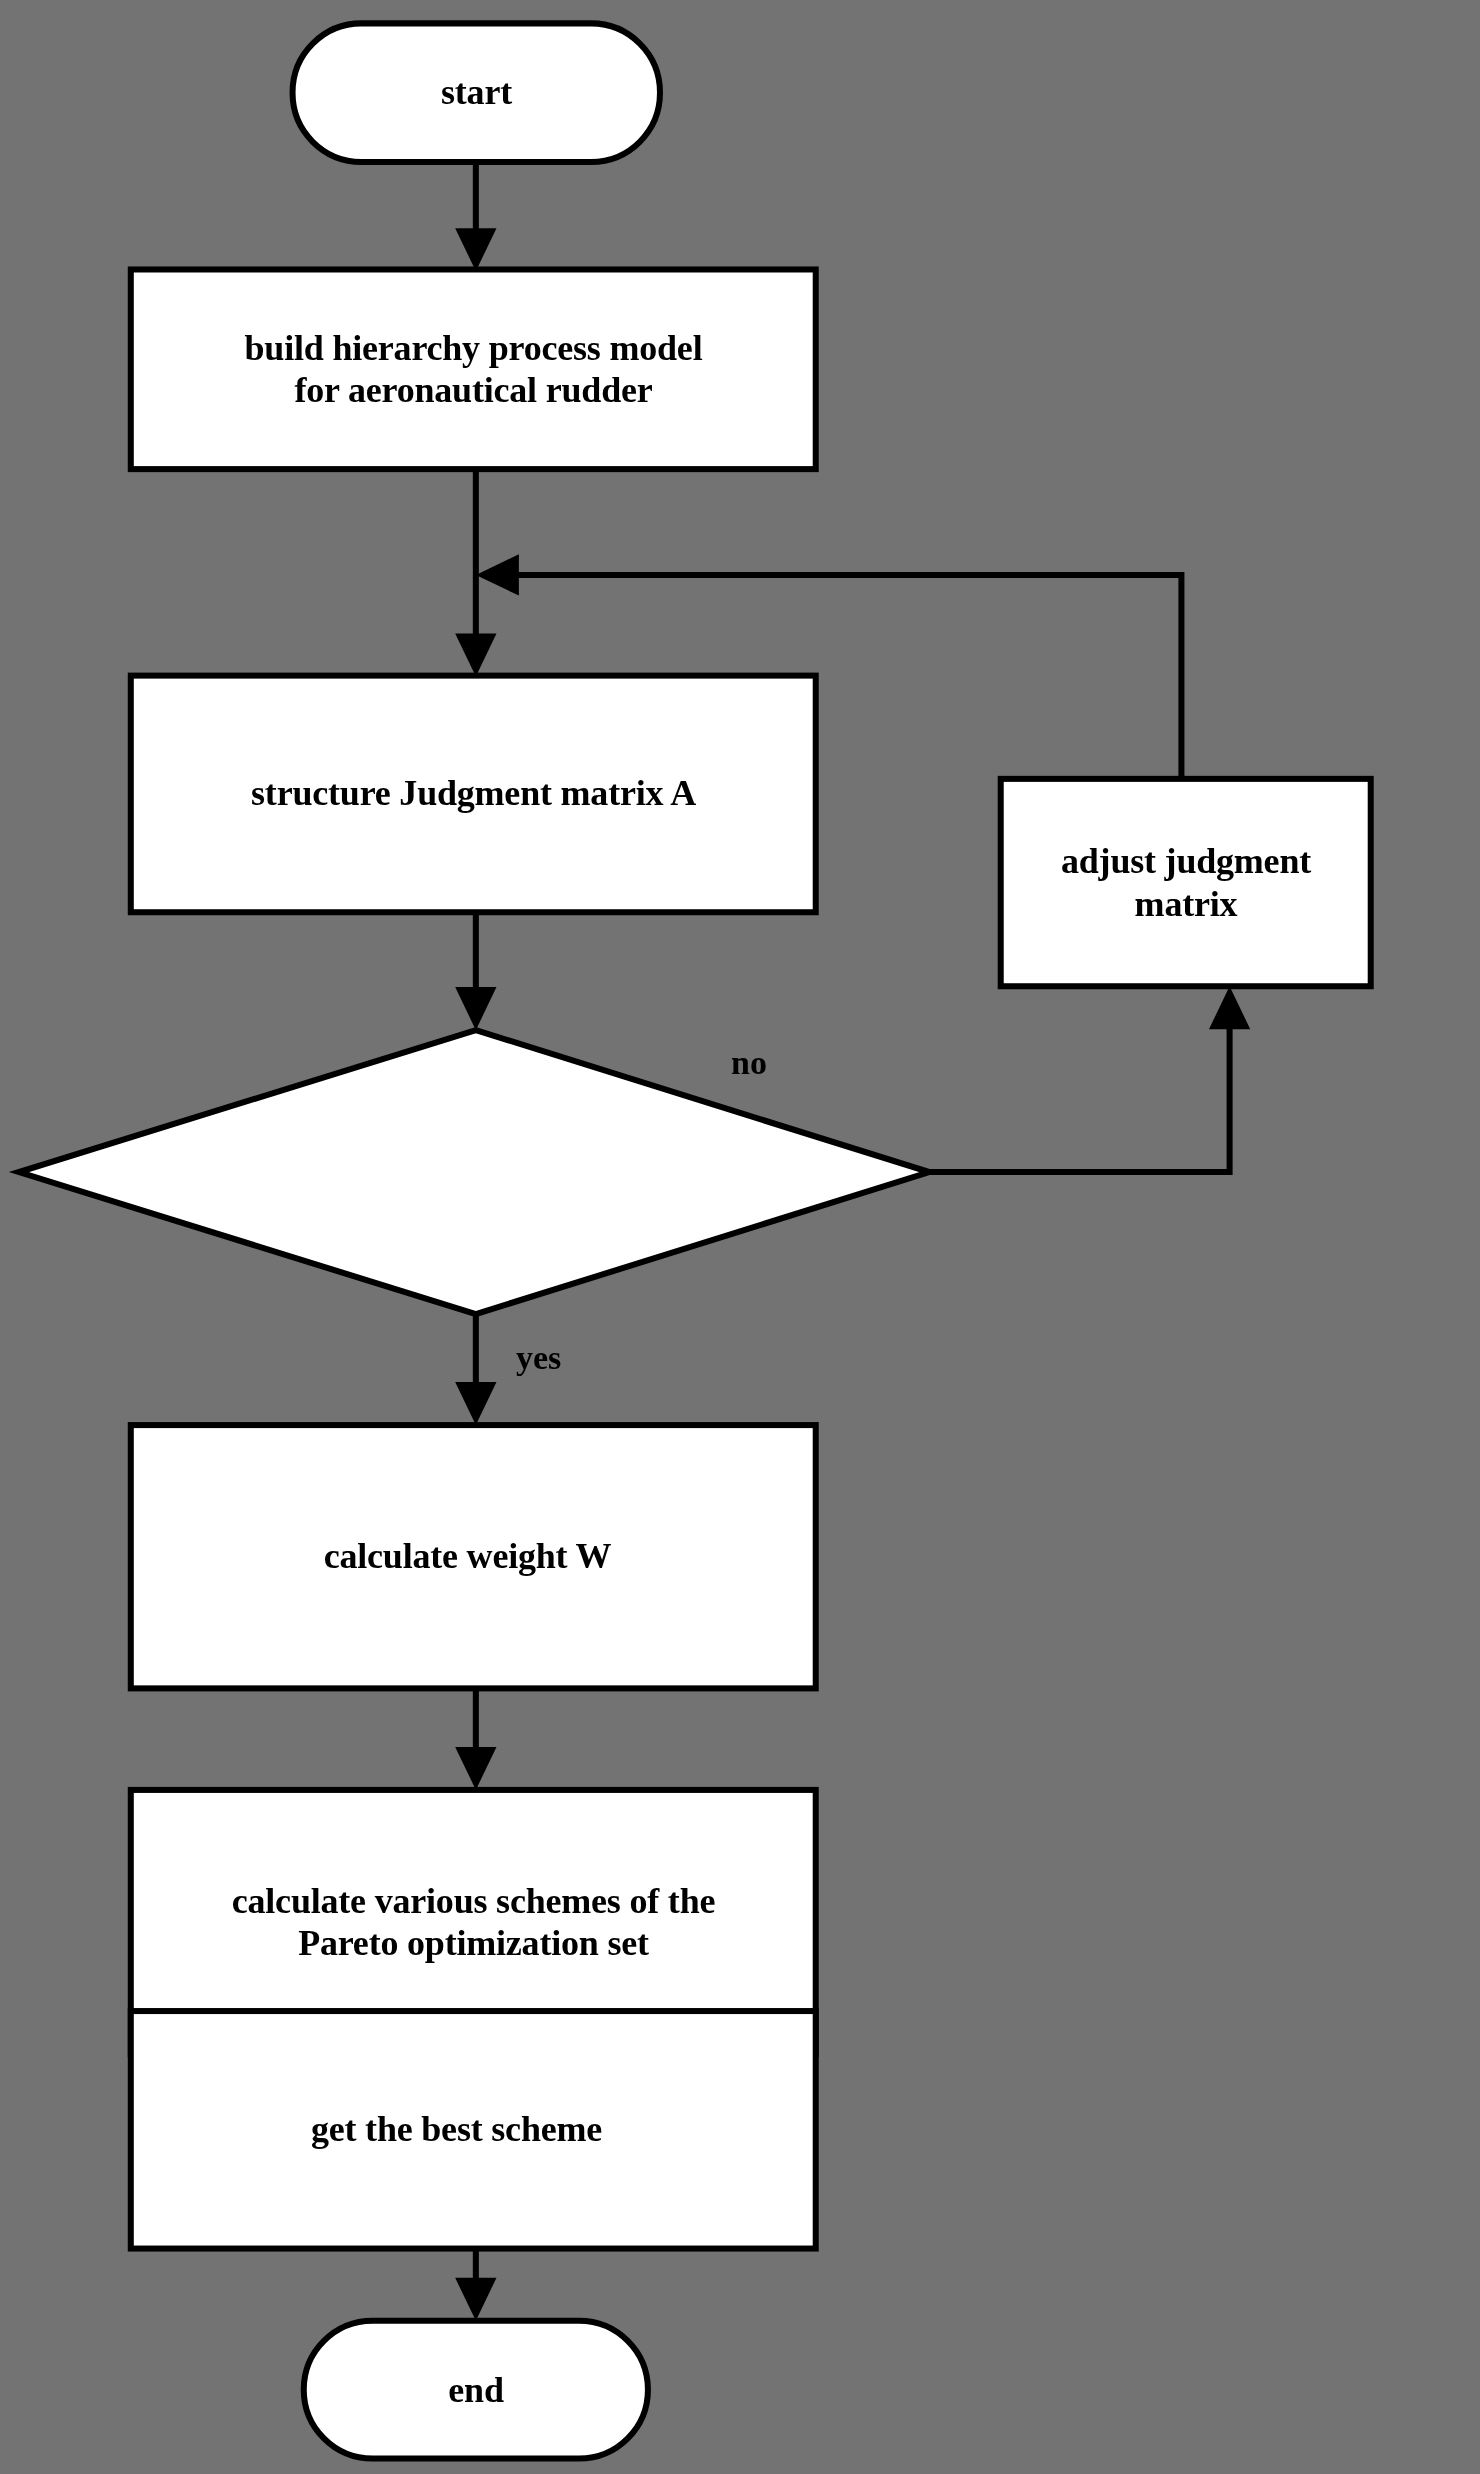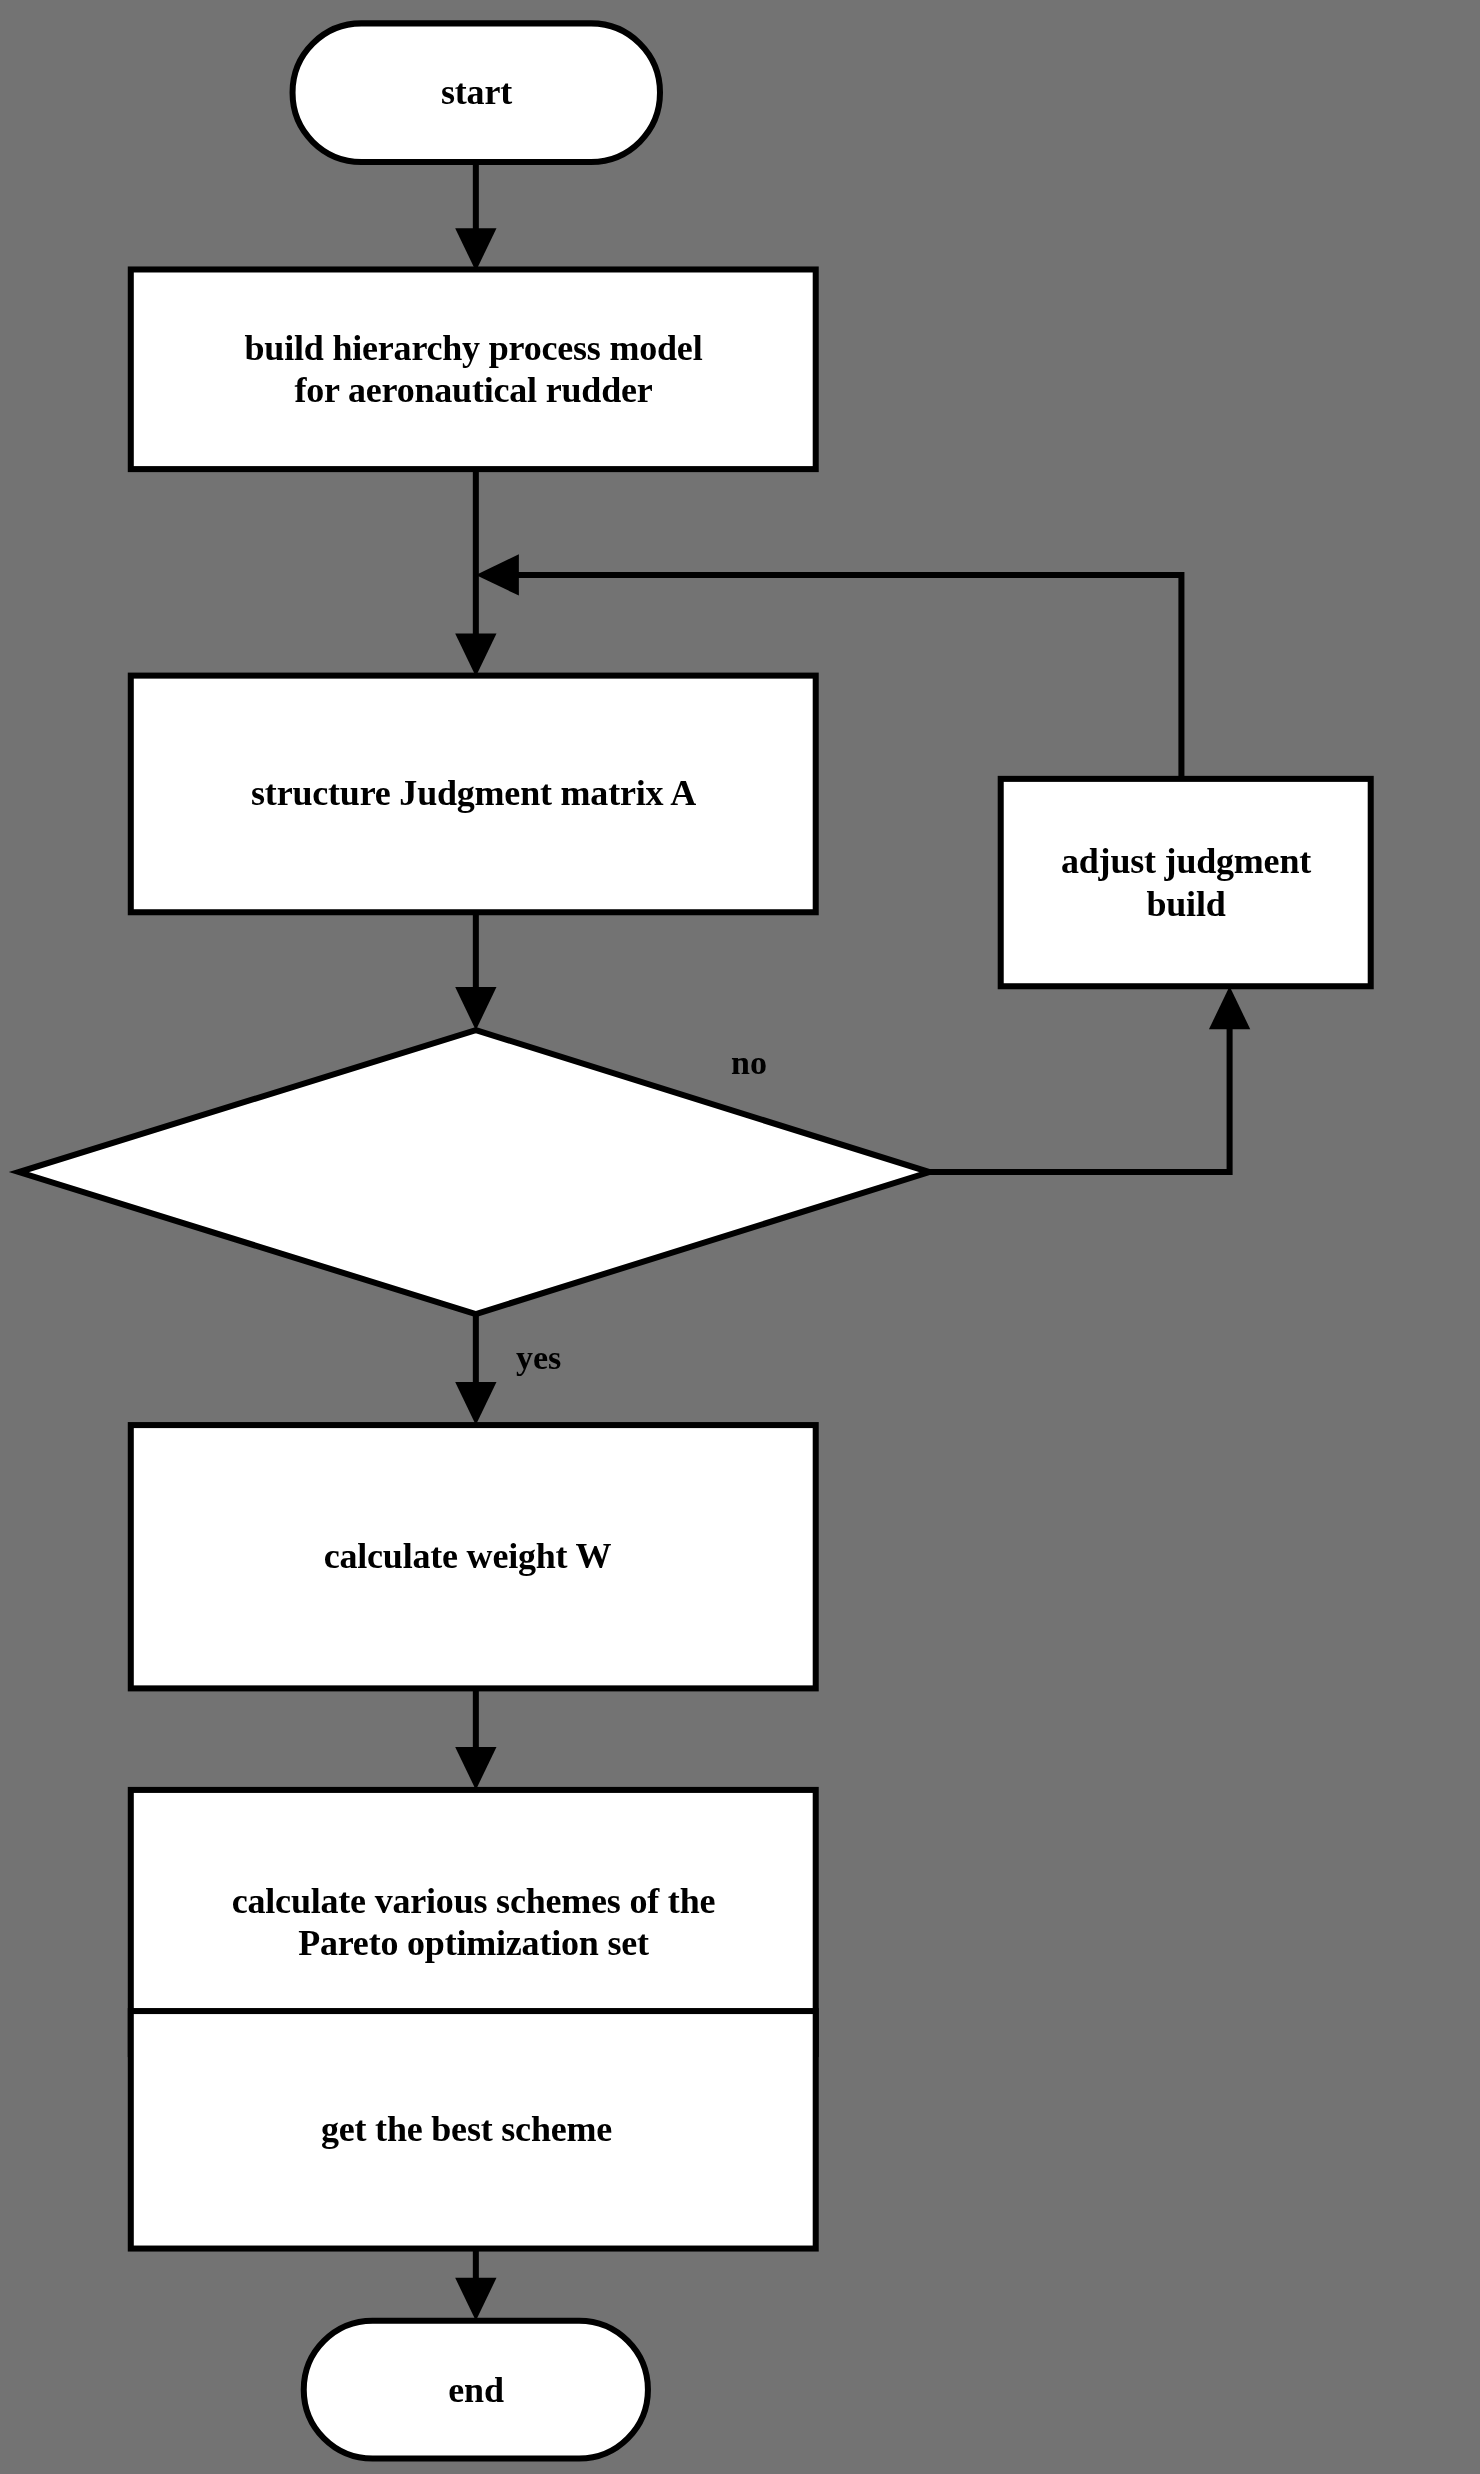--- a/index.html
+++ b/index.html
@@ -140,29 +140,29 @@
   </svg>
 
   <div class="node-label" style="left:293px; top:23px; width:367px; height:139px; font-size:36px;">start</div>
 
   <div class="node-label" style="left:131px; top:269px; width:685px; height:200px; font-size:36px;">build hierarchy process model
 for aeronautical rudder</div>
 
   <div class="node-label" style="left:131px; top:675px; width:685px; height:237px; font-size:36px;">structure Judgment matrix A</div>
 
   <div class="node-label" style="left:1001px; top:779px; width:370px; height:207px; font-size:36px;">adjust judgment
-build</div>
+matrix</div>
 
 
   <div class="node-label" style="left:125px; top:1425px; width:685px; height:263px; font-size:36px;">calculate weight W</div>
 
   <div class="node-label" style="left:131px; top:1790px; width:685px; height:264px; font-size:36px;">calculate various schemes of the
 Pareto optimization set</div>
 
-  <div class="node-label" style="left:124px; top:2011px; width:685px; height:237px; font-size:36px;">get the best scheme</div>
+  <div class="node-label" style="left:114px; top:2011px; width:685px; height:237px; font-size:36px;">get the best scheme</div>
 
   <div class="node-label" style="left:304px; top:2321px; width:344px; height:138px; font-size:36px;">end</div>
 
   <div class="edge-label" style="left:731px; top:1046px;">no</div>
 
   <div class="edge-label" style="left:516px; top:1341px;">yes</div>
 
 </div>
 
 

